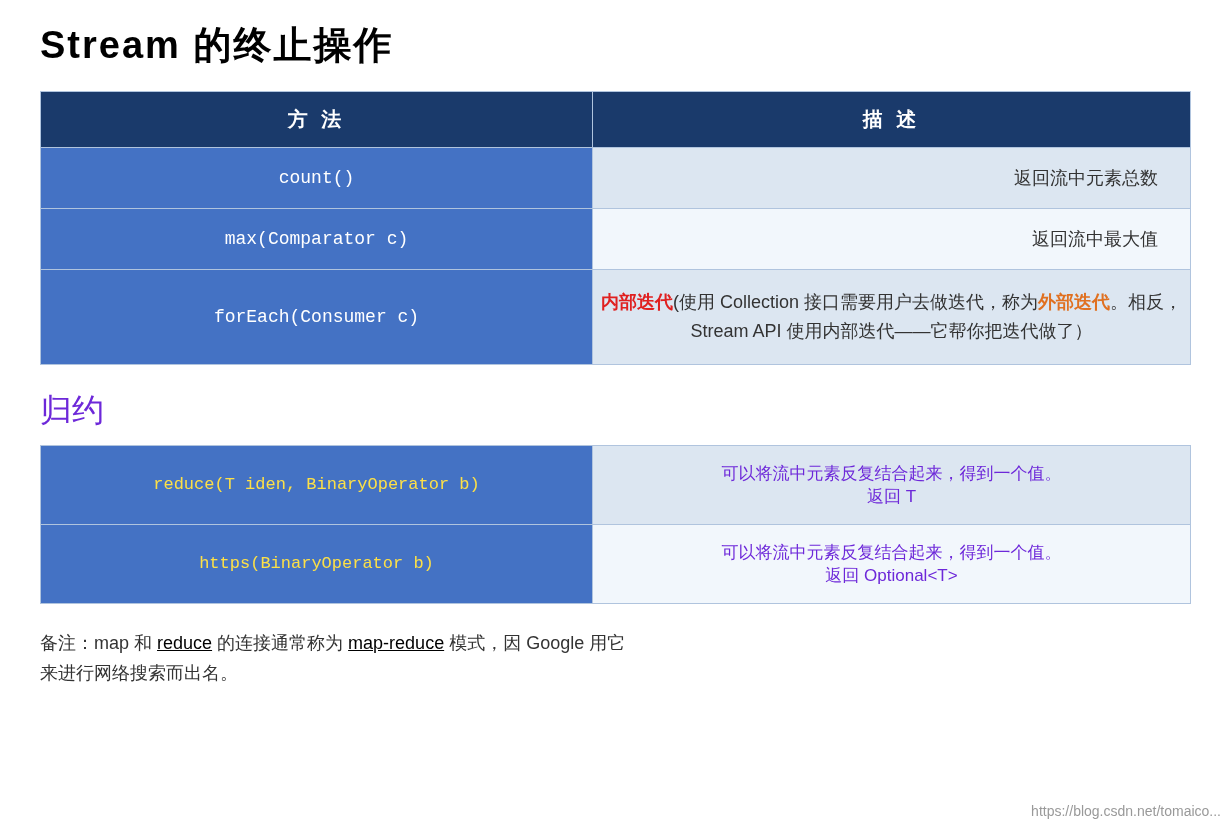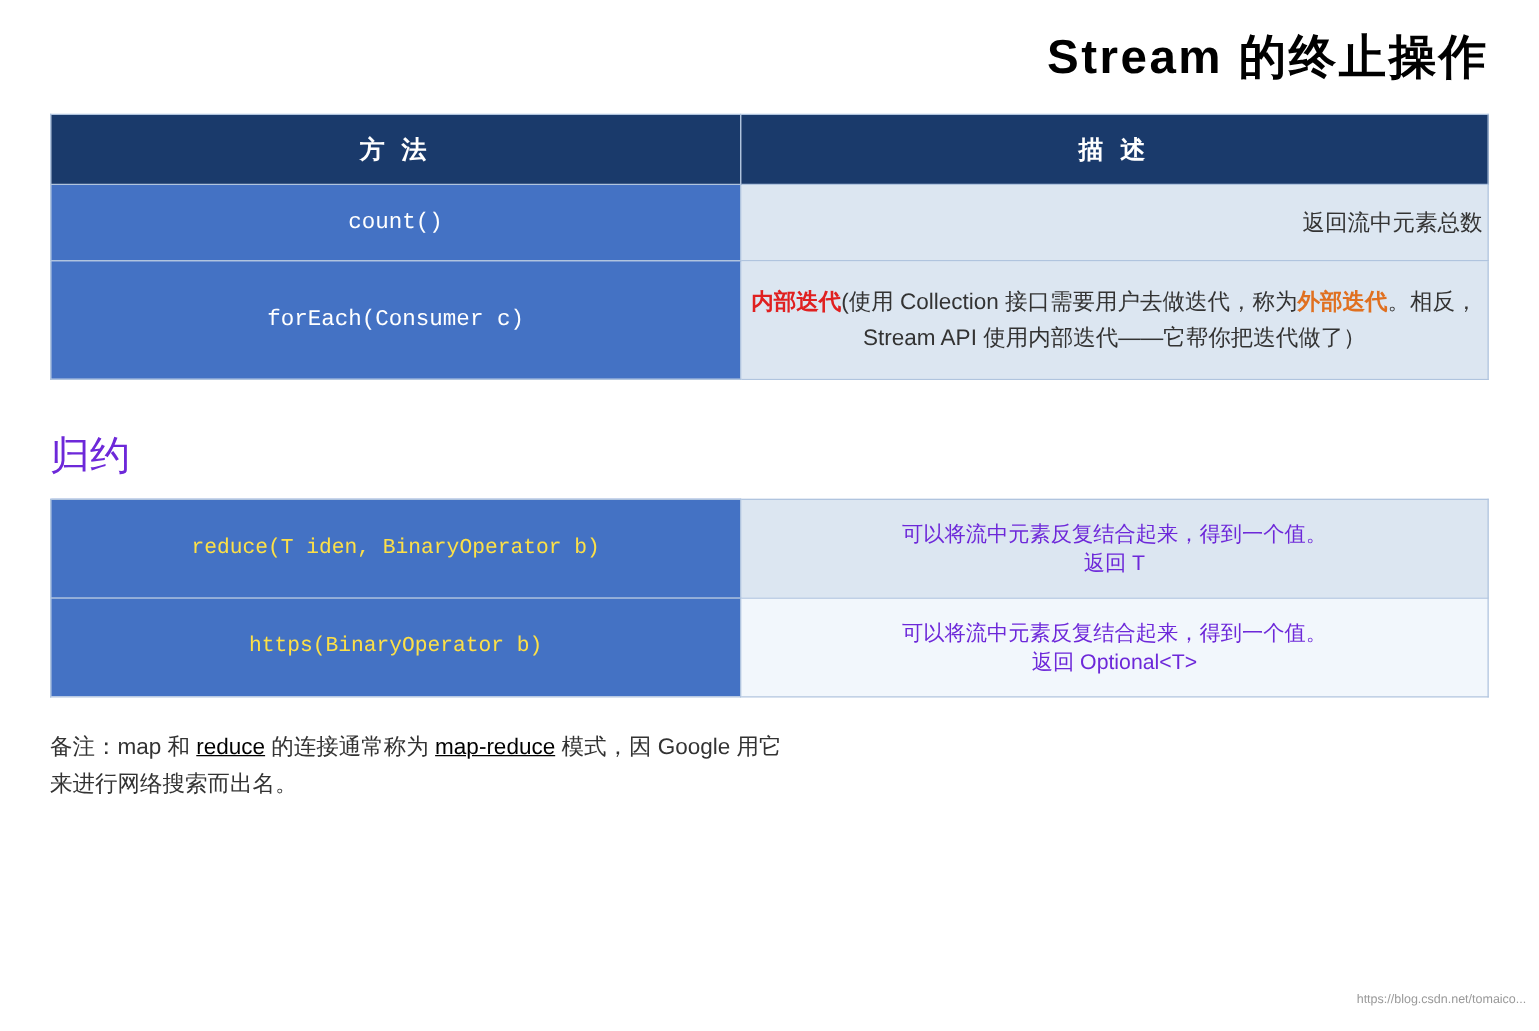--- a/index.html
+++ b/index.html
@@ -9,44 +9,44 @@
     }
     body {
       background: #ffffff;
       font-family: "Microsoft YaHei", "SimHei", Arial, sans-serif;
       width: 1231px;
       min-height: 825px;
       padding: 20px 40px 20px 40px;
       color: #333;
     }
     .page-title {
-      text-align: right;
+      text-align: left;
       font-size: 38px;
       font-weight: bold;
       margin-bottom: 20px;
       color: #000;
       letter-spacing: 2px;
     }
     .main-table {
       width: 100%;
       border-collapse: collapse;
-      margin-bottom: 39px;
+      margin-bottom: 24px;
     }
     .main-table th {
       background-color: #1a3a6b;
       color: #ffffff;
       padding: 14px 20px;
       font-size: 20px;
       font-weight: bold;
       text-align: center;
       letter-spacing: 4px;
       border: 1px solid #b0c4de;
     }
     .main-table td {
-      padding: 18px 4px;
+      padding: 18px 32px;
       font-size: 18px;
       border: 1px solid #b0c4de;
       vertical-align: middle;
     }
     .method-cell {
       background-color: #4472c4;
       color: #ffffff;
       text-align: center;
       font-family: "Courier New", monospace;
       font-size: 18px;
@@ -110,23 +110,23 @@
       color: #e07020;
       font-weight: bold;
     }
     .foreach-desc {
       text-align: center;
       font-size: 18px;
       line-height: 1.6;
     }
     .watermark {
       position: fixed;
-      bottom: 20px;
+      bottom: 6px;
       right: 10px;
-      font-size: 10px;
+      font-size: 14px;
       color: #999;
     }
   </style>
 </head>
 <body>
 
 <h1 class="page-title">
   <span style="font-weight:bold;">Stream</span><span> 的终止操作</span>
 </h1>
 
@@ -137,20 +137,28 @@
       <th>描  述</th>
     </tr>
   </thead>
   <tbody>
     <tr>
       <td class="method-cell">
         <span>count()</span>
       </td>
       <td class="desc-cell">
         <span>返回流中元素总数</span>
+      </td>
+    </tr>
+    <tr class="row-alt">
+      <td class="method-cell">
+        <span>max(Comparator c)</span>
+      </td>
+      <td class="desc-cell row-alt">
+        <span>返回流中最大值</span>
       </td>
     </tr>
     <tr>
       <td class="method-cell" style="padding: 30px 20px;">
         <span>forEach(Consumer c)</span>
       </td>
       <td class="desc-cell foreach-desc" style="background-color:#dce6f1; padding: 18px 4px;">
         <span class="red-text">内部迭代</span><span>(使用 Collection 接口需要用户去做迭代，称为</span><span class="orange-text">外部迭代</span><span>。相反，Stream API 使用内部迭代——它帮你把迭代做了）</span>
       </td>
     </tr>

